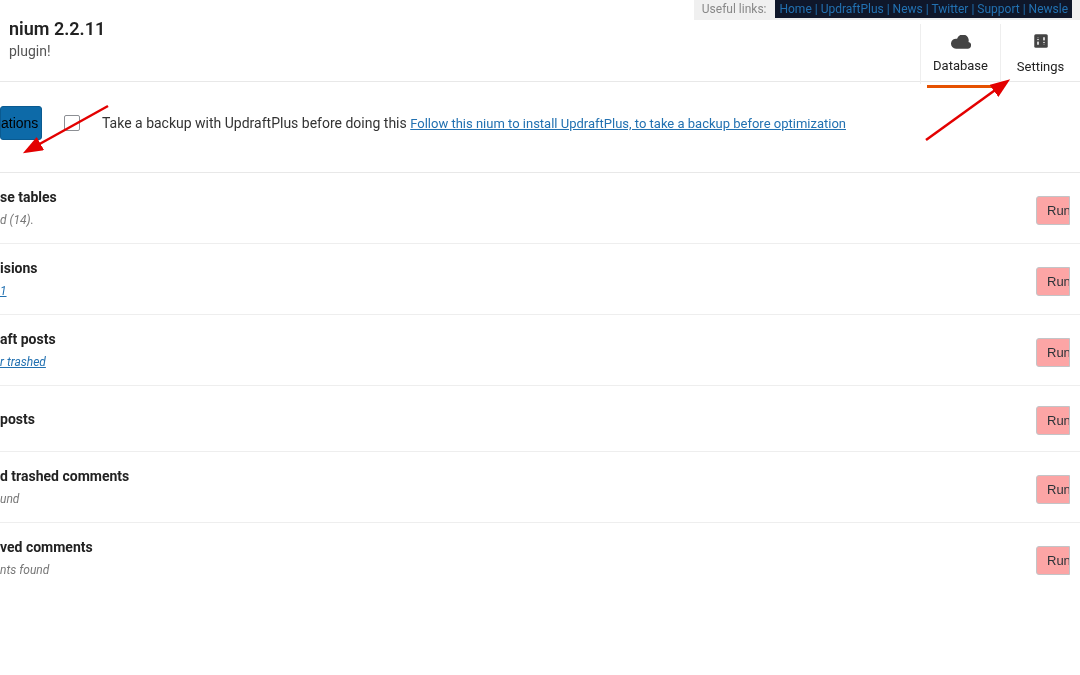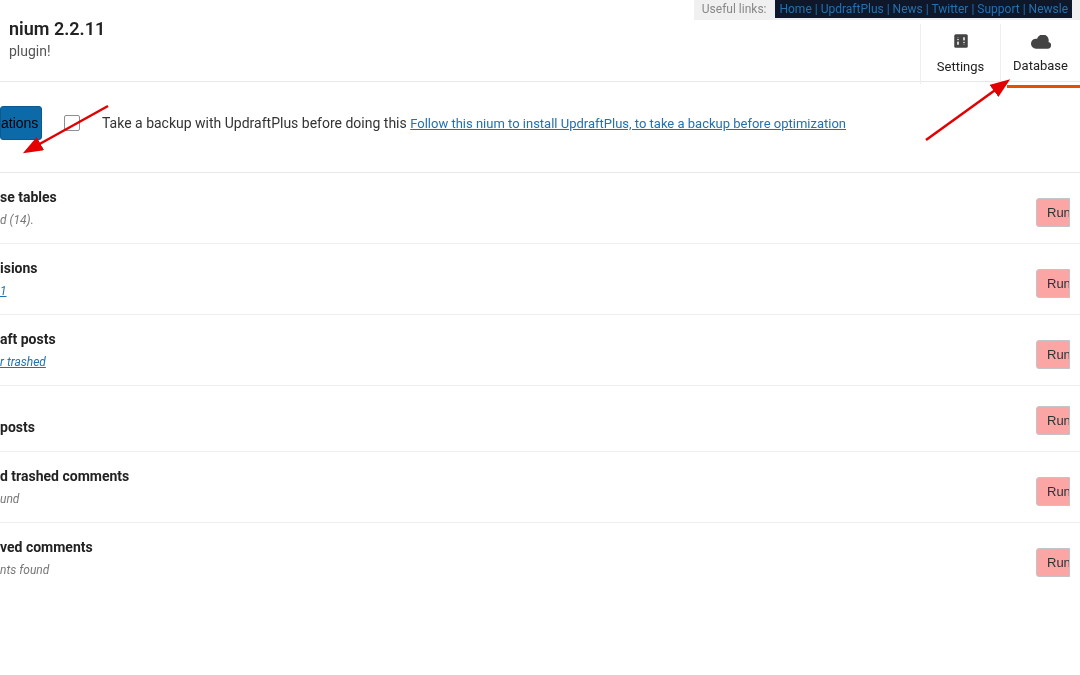--- a/index.html
+++ b/index.html
@@ -122,21 +122,21 @@
     cursor: pointer;
     font-size: 13px;
   }
 
   .opt-list { }
   .opt-item {
     border-bottom: 1px solid #eee;
     padding: 16px 10px 16px 0;
     display: flex;
     justify-content: space-between;
-    align-items: flex-end;
+    align-items: center;
     gap: 20px;
   }
   .opt-left { flex: 1; }
   .opt-title {
     font-size: 14px;
     font-weight: 700;
     color: #222;
   }
   .opt-desc {
     font-size: 12px;
@@ -189,40 +189,40 @@
     <a>Newsle</a>
   </span>
 </div>
 
 <div class="header">
   <div class="title-area">
     <div class="title">nium 2.2.11</div>
     <div class="subtitle">plugin!</div>
   </div>
   <div class="tabs">
+    <div class="tab active">
+      <span class="icon">
+        <svg width="20" height="14" viewBox="0 0 24 16">
+          <path d="M19 16H6a6 6 0 1 1 1.3-11.86A7 7 0 0 1 21 8a4 4 0 0 1-2 8z" fill="#444"></path>
+        </svg>
+      </span>
+      <span class="label">Database</span>
+    </div>
     <div class="tab">
       <span class="icon">
         <svg width="18" height="18" viewBox="0 0 24 24" fill="none" stroke="#444" stroke-width="2">
           <rect x="3" y="3" width="18" height="18" rx="2" fill="#444" stroke="none"></rect>
           <line x1="8" y1="7" x2="8" y2="17" stroke="#fff" stroke-width="2"></line>
           <line x1="16" y1="7" x2="16" y2="17" stroke="#fff" stroke-width="2"></line>
           <circle cx="8" cy="10" r="2" fill="#fff"></circle>
           <circle cx="16" cy="14" r="2" fill="#fff"></circle>
         </svg>
       </span>
       <span class="label">Settings</span>
     </div>
-    <div class="tab active">
-      <span class="icon">
-        <svg width="20" height="14" viewBox="0 0 24 16">
-          <path d="M19 16H6a6 6 0 1 1 1.3-11.86A7 7 0 0 1 21 8a4 4 0 0 1-2 8z" fill="#444"></path>
-        </svg>
-      </span>
-      <span class="label">Database</span>
-    </div>
   </div>
 </div>
 
 <div class="action-row">
   <button class="primary-btn">ations</button>
   <div class="checkbox"></div>
   <span class="backup-text">
     <span>Take a backup with UpdraftPlus before doing this</span>
     <a class="backup-link">Follow this nium to install UpdraftPlus, to take a backup before optimization</a>
   </span>

